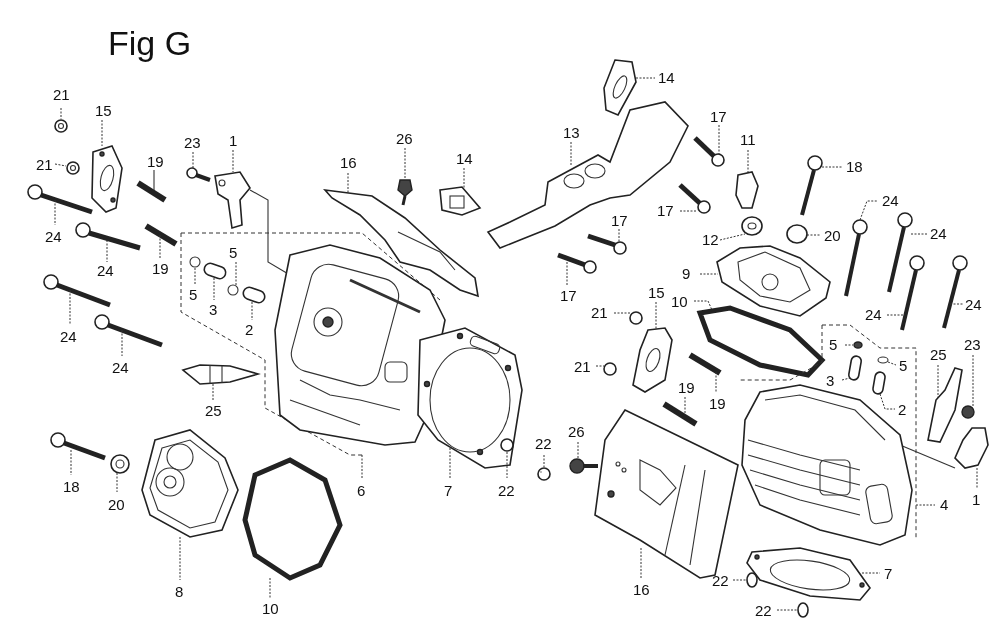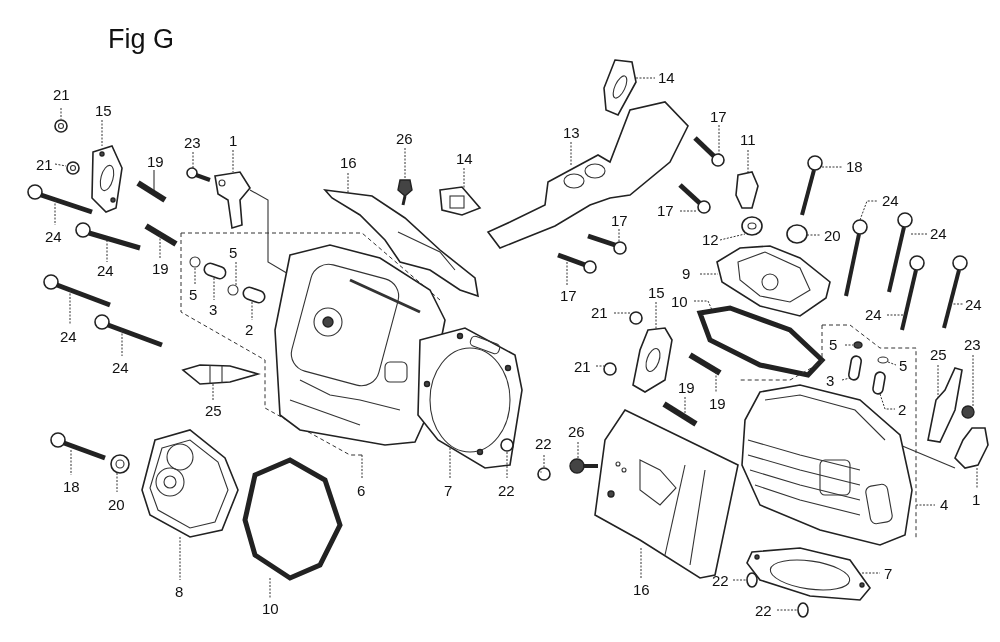--- a/index.html
+++ b/index.html
@@ -1,17 +1,17 @@
 <!DOCTYPE html>
 <html><head>
 <meta charset="utf-8">
 <style>
   html, body { margin:0; padding:0; background:#ffffff; }
   body { width:1000px; height:642px; position:relative; overflow:hidden; font-family:"Liberation Sans", sans-serif; }
-  #fig-title { position:absolute; left:108px; top:24px; font-size:27px; color:#111; font-family:"Liberation Sans", sans-serif; }
+  #fig-title { position:absolute; left:108px; top:24px; font-size:34px; color:#111; font-family:"Liberation Sans", sans-serif; }
   svg#diagram { position:absolute; left:0; top:0; width:1000px; height:642px; }
   .part { fill:#fff; stroke:#222; stroke-width:1.6; }
   .part-dark { fill:#444; stroke:#222; stroke-width:1.4; }
   .thin { fill:none; stroke:#333; stroke-width:1.1; }
   .leader { fill:none; stroke:#333; stroke-width:1; stroke-dasharray:2 1.5; }
   .dash { fill:none; stroke:#333; stroke-width:1; stroke-dasharray:4 3; }
   .lbl { font-family:"Liberation Sans", sans-serif; font-size:15px; fill:#111; }
 </style>
 </head>
 <body>

